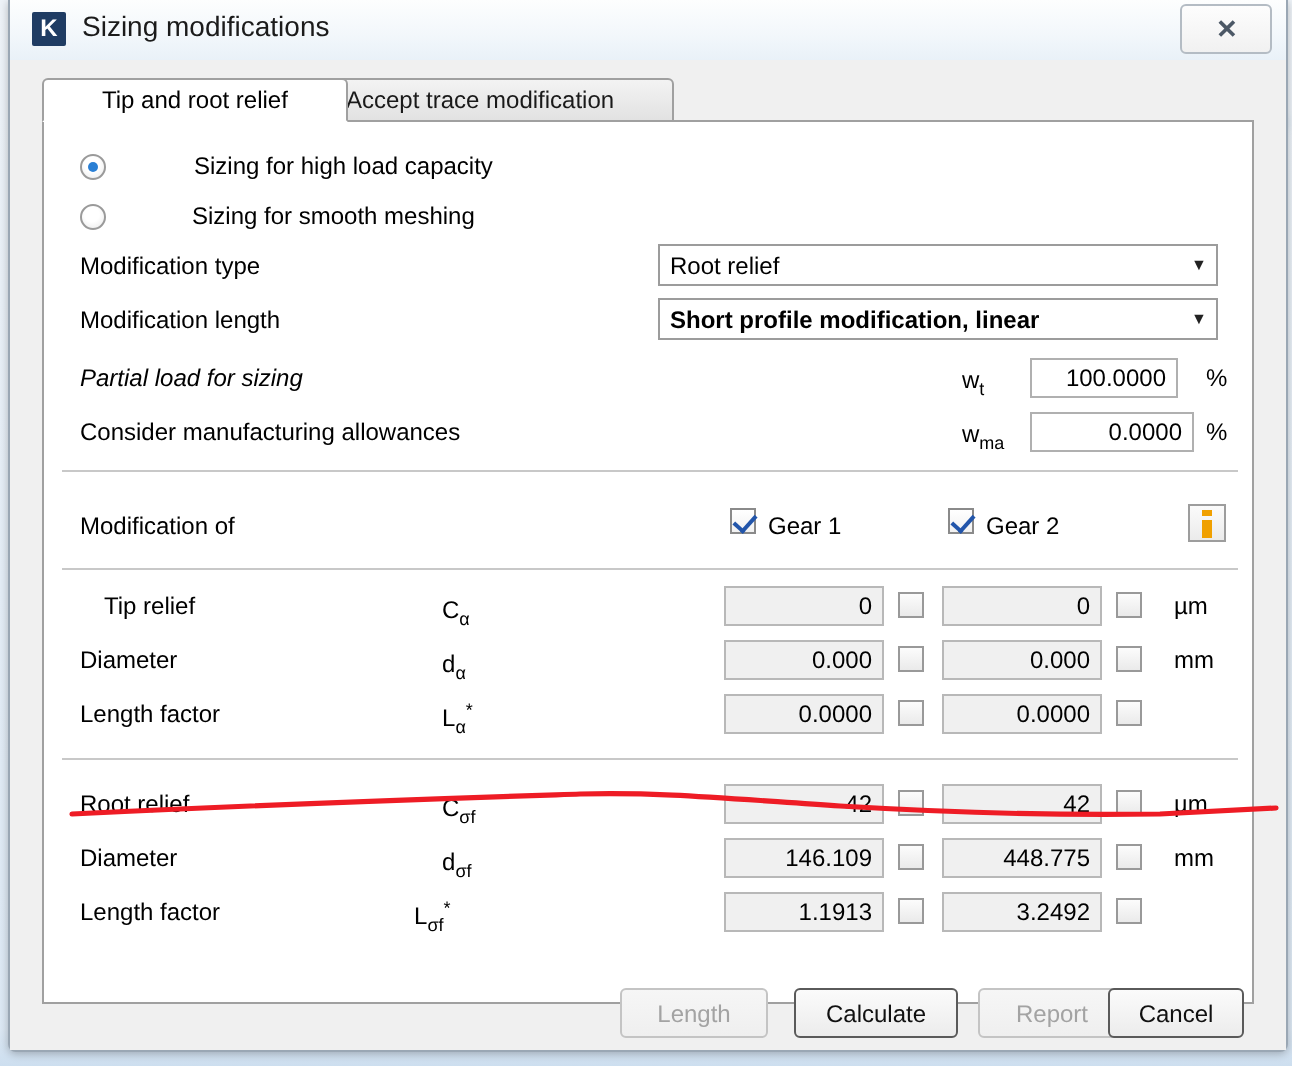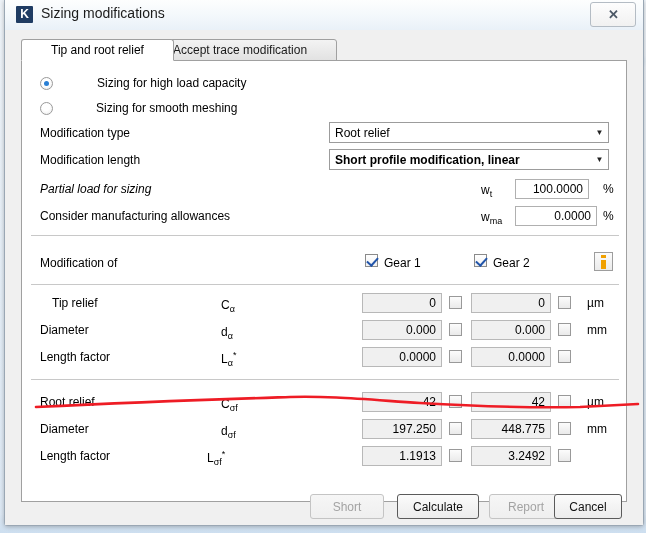--- a/index.html
+++ b/index.html
@@ -207,39 +207,39 @@
       <div class="field ro" style="left:340px;top:331px;width:80px;">42</div>
       <span class="cbsmall" style="left:427px;top:334px;"></span>
       <div class="field ro" style="left:449px;top:331px;width:80px;">42</div>
       <span class="cbsmall" style="left:536px;top:334px;"></span>
       <div class="unit" style="left:565px;top:334px;">µm</div>
 
       <div class="lbl" style="left:18px;top:361px;">Diameter</div>
       <div class="sym" style="left:199px;top:361px;">
         <span>d</span><sub>σf</sub><sup></sup>
       </div>
-      <div class="field ro" style="left:340px;top:358px;width:80px;">197.250</div>
+      <div class="field ro" style="left:340px;top:358px;width:80px;">146.109</div>
       <span class="cbsmall" style="left:427px;top:361px;"></span>
       <div class="field ro" style="left:449px;top:358px;width:80px;">448.775</div>
       <span class="cbsmall" style="left:536px;top:361px;"></span>
       <div class="unit" style="left:565px;top:361px;">mm</div>
 
       <div class="lbl" style="left:18px;top:388px;">Length factor</div>
       <div class="sym" style="left:185px;top:388px;">
         <span>L</span><sub>σf</sub><sup>*</sup>
       </div>
       <div class="field ro" style="left:340px;top:385px;width:80px;">1.1913</div>
       <span class="cbsmall" style="left:427px;top:388px;"></span>
       <div class="field ro" style="left:449px;top:385px;width:80px;">3.2492</div>
       <span class="cbsmall" style="left:536px;top:388px;"></span>
       <div class="unit" style="left:565px;top:388px;"></div>
 
     </div>
 
-    <div class="btn disabled" style="left:305px;top:464px;width:74px;">Short</div>
+    <div class="btn disabled" style="left:305px;top:464px;width:74px;">Length</div>
     <div class="btn strong" style="left:392px;top:464px;width:82px;">Calculate</div>
     <div class="btn disabled" style="left:484px;top:464px;width:74px;">Report</div>
     <div class="btn strong" style="left:549px;top:464px;width:68px;">Cancel</div>
 
   </div>
 </div>
 
 <svg class="annot" width="646" height="533">
   <path id="annot-path" d="M 36,407 C 160,401 260,398 290,397 C 330,396 360,399 420,403 C 470,406 520,408 580,407 C 600,406 620,405 638,404" fill="none" stroke="#ee1c25" stroke-width="2.6" stroke-linecap="round"></path>
 </svg>

